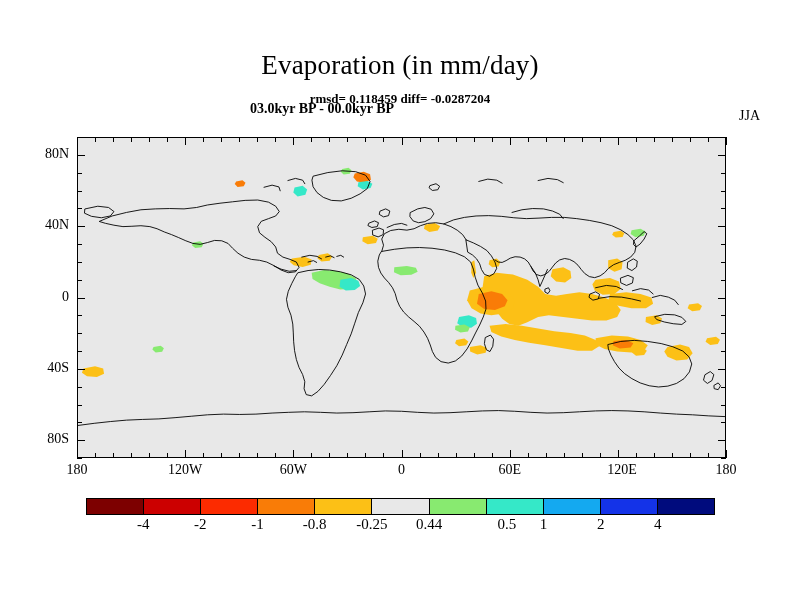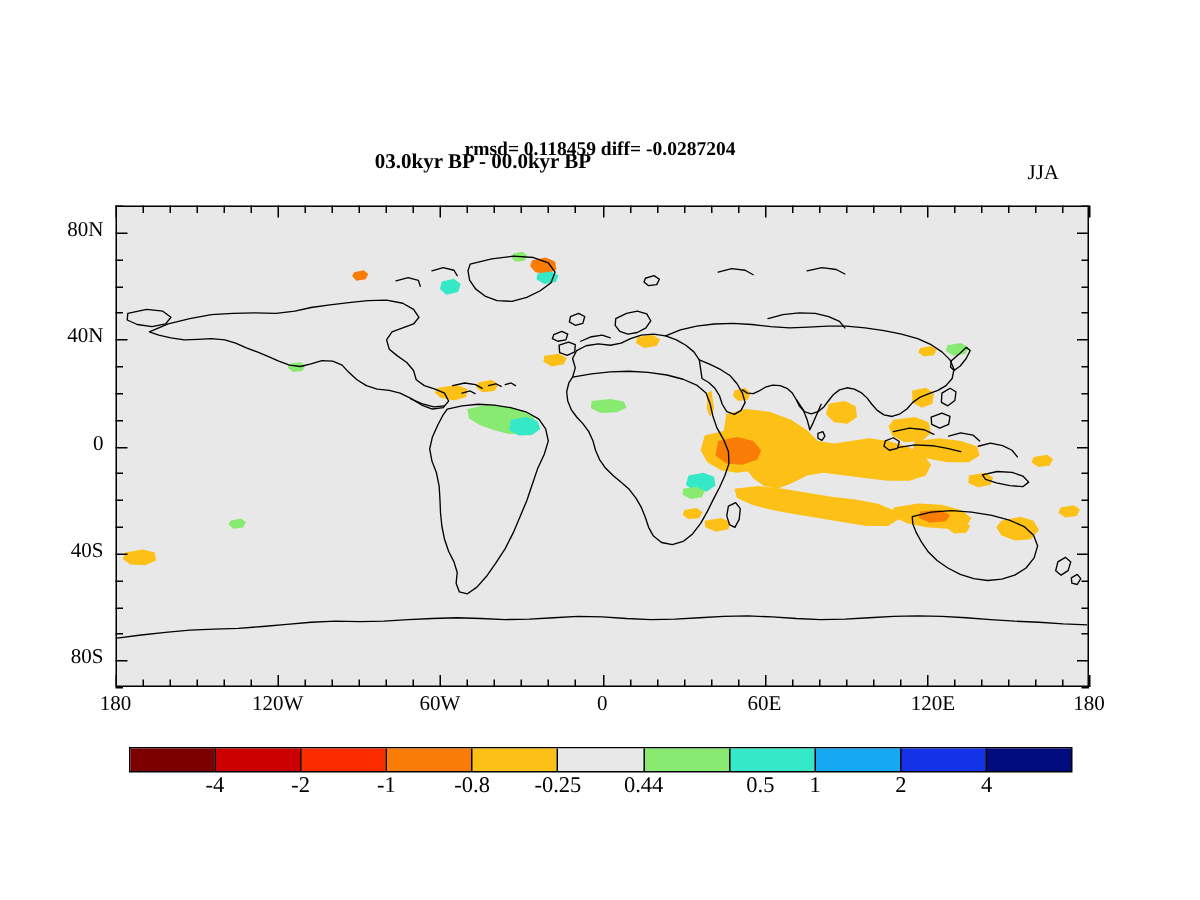--- a/index.html
+++ b/index.html
@@ -18,21 +18,21 @@
   .sub1{
     position:absolute;left:0;top:91px;width:800px;text-align:center;
     font-size:13px;font-weight:bold;
   }
   .sub2{
     position:absolute;left:0;top:101px;width:644px;text-align:center;
     font-size:14px;font-weight:bold;
   }
   .hdr-left{position:absolute;left:80px;top:108px;font-size:14px;}
   .hdr-right{position:absolute;left:0;top:108px;width:800px;text-align:right;
-             padding-right:94px;box-sizing:border-box;font-size:14px;}
+             padding-right:40px;box-sizing:border-box;font-size:14px;}
 
   
   #plot{
     position:absolute;left:77px;top:137px;width:649px;height:321px;
     border:1px solid #000;box-sizing:border-box;background:#e8e8e8;
     overflow:hidden;
   }
   #mapsvg{position:absolute;left:0;top:0;width:100%;height:100%;display:block;}
 
   
@@ -49,20 +49,21 @@
   }
   #cbar div{flex:1 1 0;height:100%;}
   #cbar div + div{border-left:1px solid #000;}
   .cblab{position:absolute;top:516px;font-size:15px;text-align:center;width:60px;}
 </style>
 </head>
 <body>
 
 <div id="fig">
 
+  <div class="title">Evaporation (in mm/day)</div>
   <div class="sub1">rmsd= 0.118459 diff= -0.0287204</div>
   <div class="sub2">03.0kyr BP - 00.0kyr BP</div>
   <div class="hdr-right">JJA</div>
 
   <div id="plot">
     <svg id="mapsvg" viewBox="0 0 3600 1800" preserveAspectRatio="none">
       <g>
 
         <path d="M2260,780 L2330,760 L2420,770 L2500,800 L2560,840 L2600,880
                  L2660,890 L2720,880 L2790,870 L2860,880 L2930,900 L2990,930

